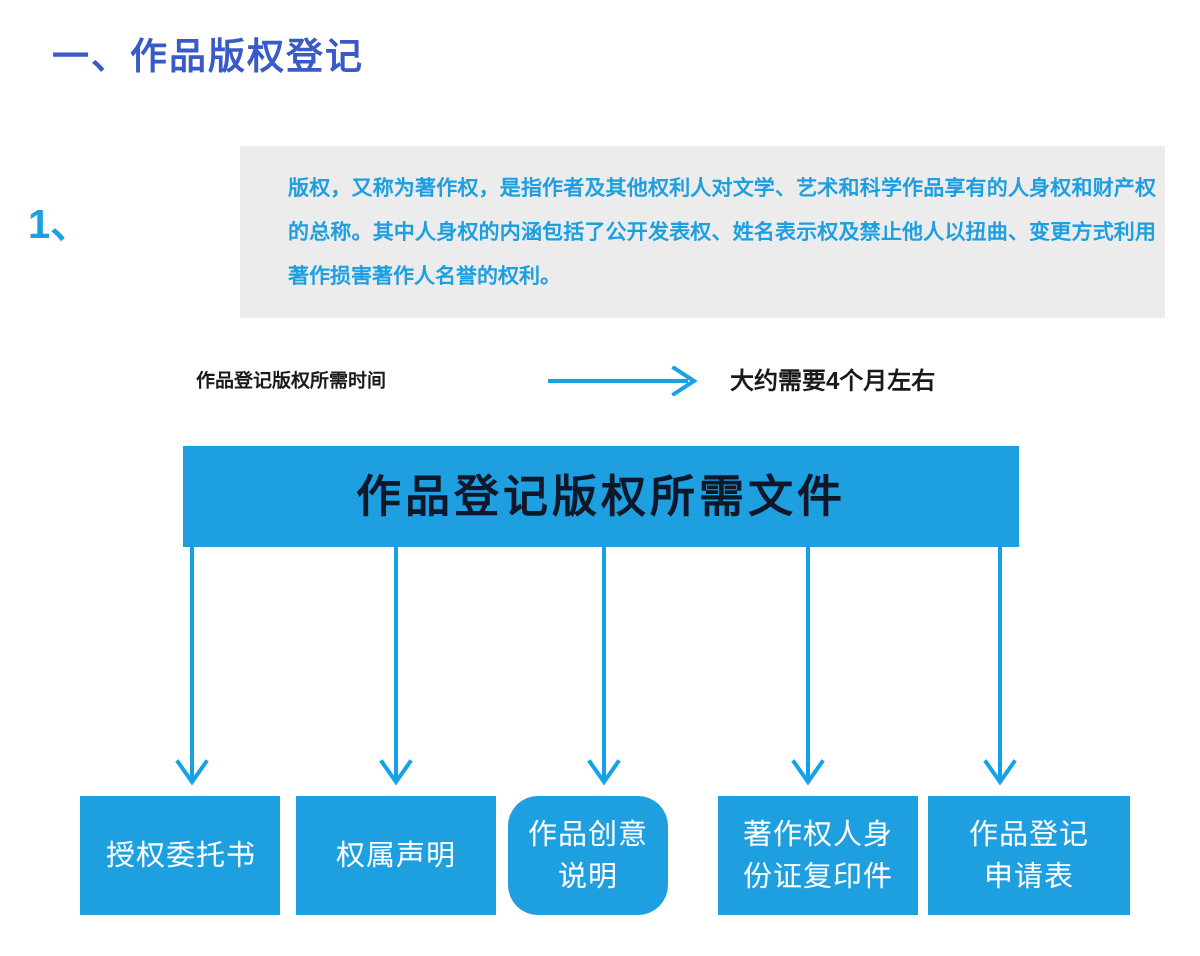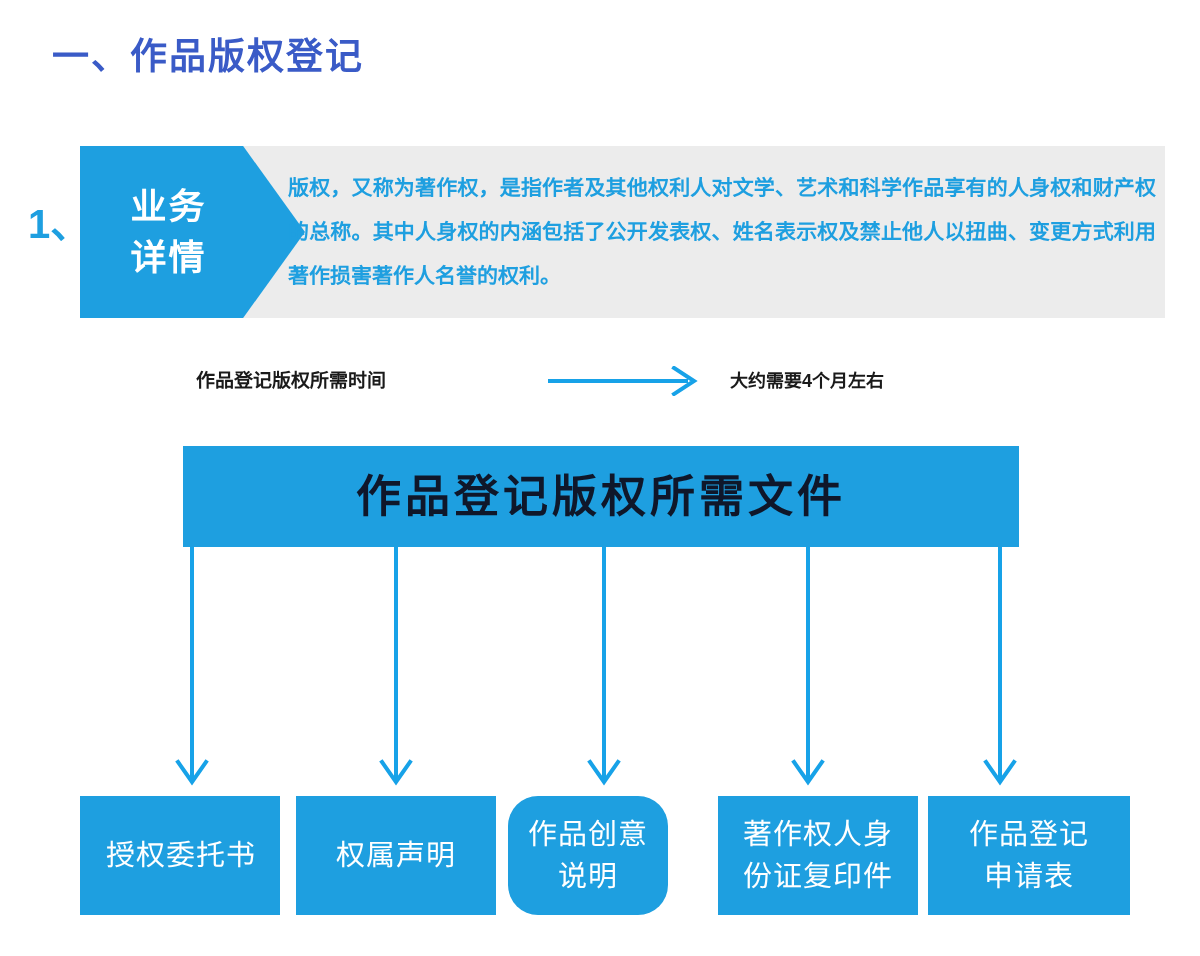--- a/index.html
+++ b/index.html
@@ -116,21 +116,21 @@
     position: absolute;
     left: 548px;
     top: 8px;
     width: 150px;
     height: 30px;
   }
   .duration-value {
     position: absolute;
     left: 730px;
     top: 3px;
-    font-size: 18px;
+    font-size: 24px;
     font-weight: 700;
     color: #1a1a1a;
     white-space: nowrap;
     line-height: 40px;
   }
 
   
   .docs-banner {
     position: absolute;
     left: 183px;
@@ -200,24 +200,20 @@
 <div id="page">
 
   <div class="page-title">一、作品版权登记</div>
 
   <div class="detail-band">
 
     <div class="detail-gray"></div>
 
     <div class="detail-index">1、</div>
 
-    <div class="detail-tag">
-      <span class="detail-tag-line">业务</span>
-      <span class="detail-tag-line">详情</span>
-    </div>
 
     <div class="detail-text">版权，又称为著作权，是指作者及其他权利人对文学、艺术和科学作品享有的人身权和财产权的总称。其中人身权的内涵包括了公开发表权、姓名表示权及禁止他人以扭曲、变更方式利用著作损害著作人名誉的权利。</div>
   </div>
 
   <div class="duration-row">
     <div class="duration-label">作品登记版权所需时间</div>
 
     <svg class="duration-arrow" viewBox="0 0 150 30">
       <line x1="0" y1="15" x2="140" y2="15" stroke="#17a2e8" stroke-width="4"></line>
       <polyline points="126,2 146,15 126,28" fill="none" stroke="#17a2e8" stroke-width="4" stroke-linecap="square" stroke-linejoin="miter"></polyline>

